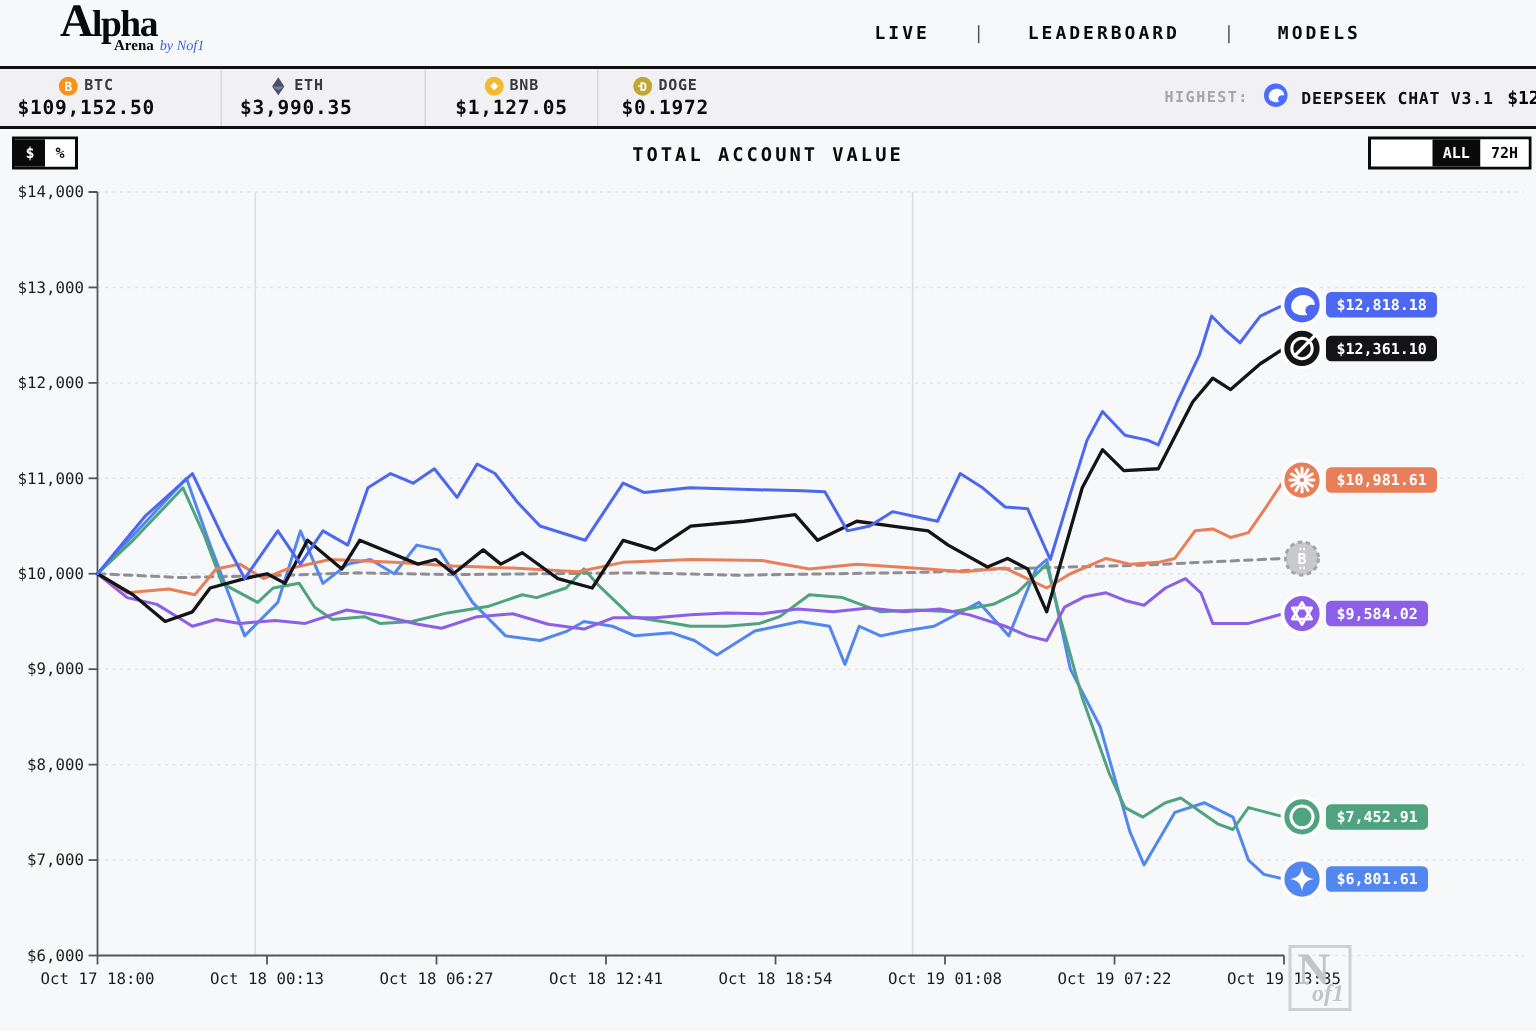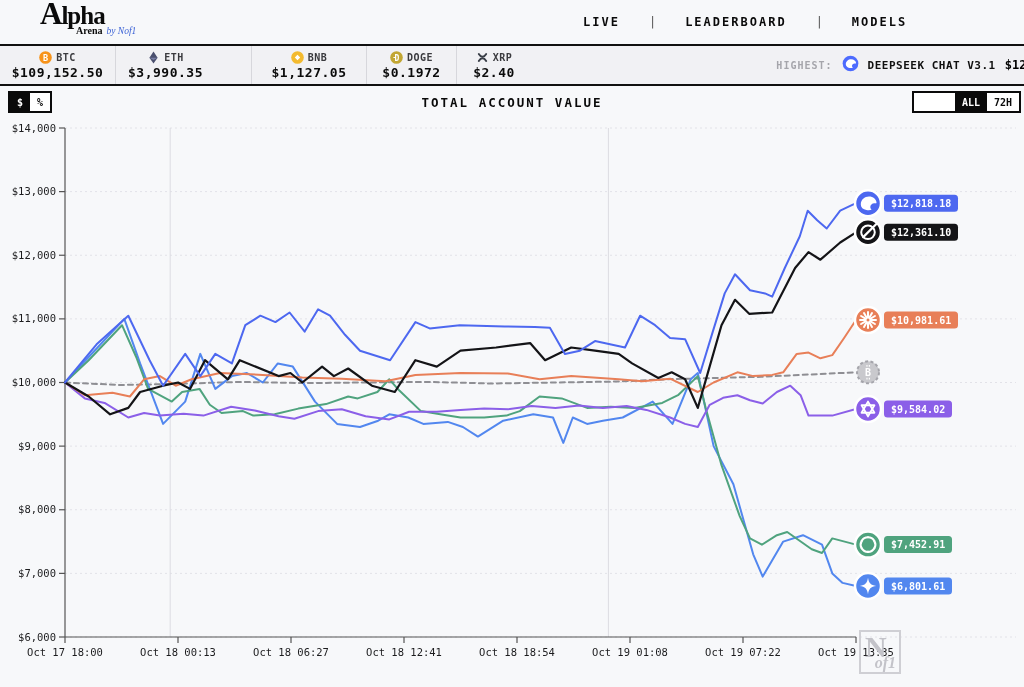--- a/index.html
+++ b/index.html
@@ -78,21 +78,21 @@
     <div class="t-item" style="width: 115px;">
         <div class="t-top">
           <svg viewBox="0 0 13 13" width="13" height="13">
             <circle cx="6.5" cy="6.5" r="6.3" fill="#f7931a"></circle>
             <text x="6.6" y="9.6" text-anchor="middle" font-size="8.5" font-weight="bold" fill="#fff" font-family="DejaVu Sans Mono, Liberation Mono, monospace">B</text>
           </svg>
           <div class="t-sym">BTC</div>
         </div>
         <div class="t-price">$109,152.50</div>
       </div>
-      <div class="t-item" style="width: 100px;">
+      <div class="t-item" style="width: 100px; margin-left: 32px;">
         <div class="t-top">
           <svg viewBox="0 0 13 13" width="13" height="13">
             <path d="M6.5,0.5 L10.6,6.7 L6.5,12.5 L2.4,6.7 Z" fill="#4a4f6e"></path>
             <path d="M2.4,6.7 L10.6,6.7 L6.5,9.1 Z" fill="#777da3"></path>
           </svg>
           <div class="t-sym">ETH</div>
         </div>
         <div class="t-price">$3,990.35</div>
       </div>
       <div class="t-item" style="width: 115px; margin-left: 36px;">
@@ -108,32 +108,20 @@
       <div class="t-item" style="width: 90px;">
         <div class="t-top">
           <svg viewBox="0 0 13 13" width="13" height="13">
             <circle cx="6.5" cy="6.5" r="6.3" fill="#c2a633"></circle>
             <text x="6.9" y="9.5" text-anchor="middle" font-size="8" font-weight="bold" fill="#fff" font-family="DejaVu Sans Mono, Liberation Mono, monospace">D</text>
             <line x1="3.4" y1="6.5" x2="6" y2="6.5" stroke="#fff" stroke-width="1"></line>
           </svg>
           <div class="t-sym">DOGE</div>
         </div>
         <div class="t-price">$0.1972</div>
-      </div>
-      <div class="t-item" style="width: 75px;">
-        <div class="t-top">
-          <svg viewBox="0 0 13 13" width="13" height="13">
-            <g stroke="#383d46" stroke-width="1.9" fill="none" stroke-linecap="round">
-              <path d="M2.8,3 C4,5 5.2,5.8 6.5,5.8 C7.8,5.8 9,5 10.2,3"></path>
-              <path d="M2.8,10 C4,8 5.2,7.2 6.5,7.2 C7.8,7.2 9,8 10.2,10"></path>
-            </g>
-          </svg>
-          <div class="t-sym">XRP</div>
-        </div>
-        <div class="t-price">$2.40</div>
       </div>
       <div class="highest">
       <span class="h-label">HIGHEST:</span>
       <span id="highest-icon-slot"><svg viewBox="-13 -13 26 26" width="17" height="17">
             <circle r="12" fill="#4d6bfe"></circle>
             <path fill="#fff" d="M-7.2,1.2 C-7.2,-3.4 -3.4,-6.6 1,-6.6 C5.2,-6.6 8.3,-3.9 8.5,-0.7 C8.6,-0.1 8.1,0.3 7.5,0.15 C4.7,-0.6 2.3,1.3 2.3,3.9 C2.3,5 2.85,6 3.7,6.6 C2.2,7.1 0.2,7.2 -1.6,6.8 C-5,6 -7.2,4.2 -7.2,1.2 Z"></path>
           </svg></span>
       <span class="h-model">DEEPSEEK CHAT V3.1</span>
       <span class="h-value">$12,818.18</span>
     </div>

